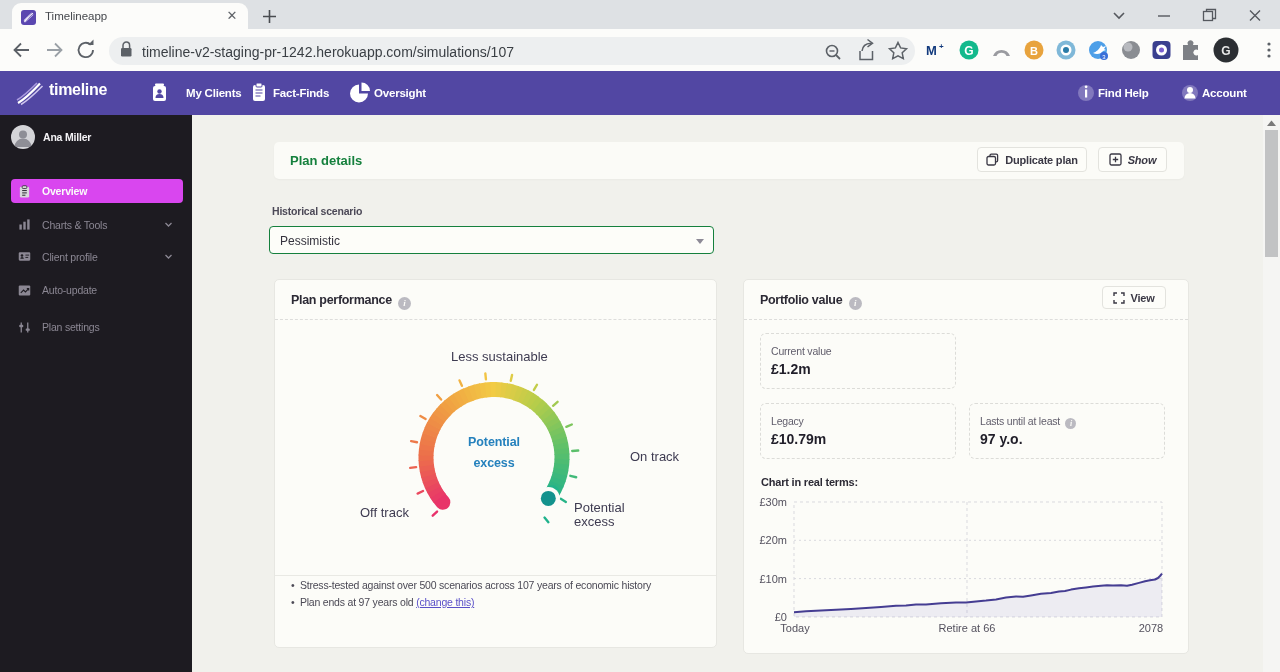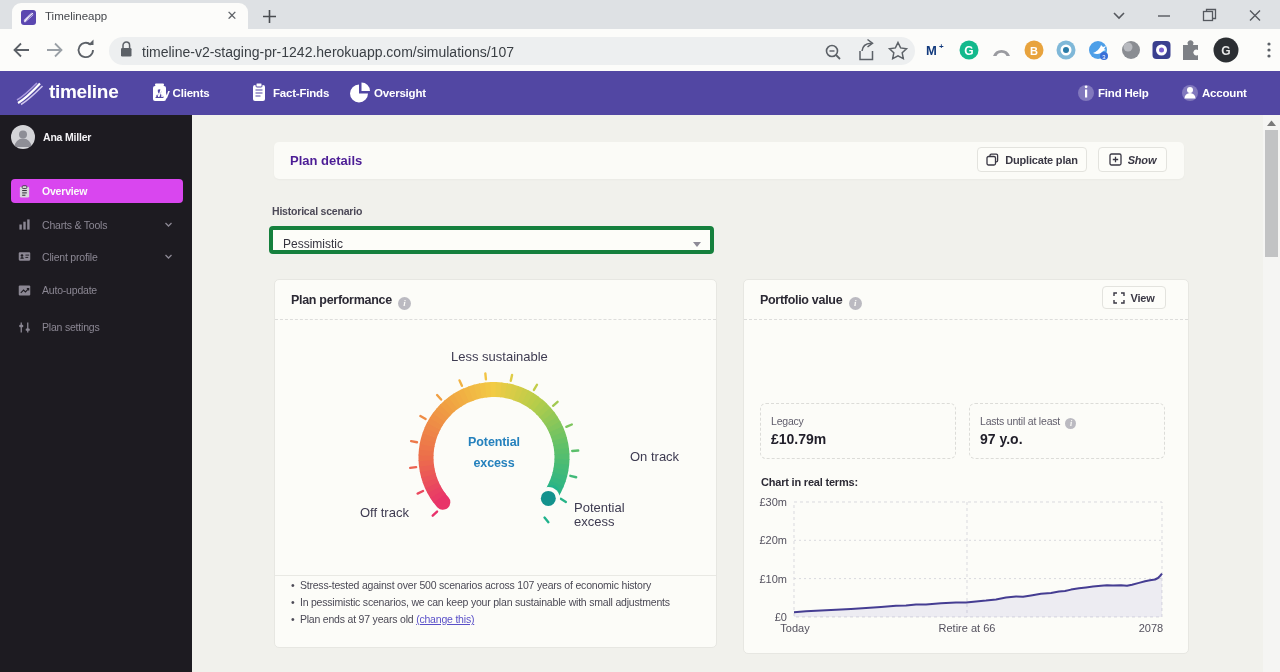--- a/index.html
+++ b/index.html
@@ -14,42 +14,42 @@
   #favicon { left:21px; top:10px; width:15px; height:15px; border-radius:3px; background:#5a47b0; }
   #tabtitle { left:45px; top:10px; font-size:11.5px; color:#45484d; }
   #tabclose { left:224px; top:8px; width:16px; height:16px; color:#5f6368; font-size:13px; line-height:16px; text-align:center; }
   #toolbar { left:0; top:29px; width:1280px; height:42px; background:#fcfcfa; }
   #addrpill { left:109px; top:37px; width:806px; height:28px; border-radius:14px; background:#edeff0; }
   #urltext { left:142px; top:44px; font-size:14px; color:#3a3f44; }
 
   
   #navbar { left:0; top:71px; width:1280px; height:44px; background:#5247a3; }
   .navitem { position:absolute; color:#fff; font-weight:bold; font-size:11.5px; letter-spacing:-0.2px; top:87px; }
-  #logo-text { left:49px; top:81px; color:#fff; font-weight:bold; font-size:19px; letter-spacing:-0.3px; }
+  #logo-text { left:49px; top:81px; color:#fff; font-weight:bold; font-size:16px; letter-spacing:-0.3px; }
 
   
   #sidebar { left:0; top:115px; width:192px; height:557px; background:#1d1b21; }
   #avatar { left:11px; top:125px; width:24px; height:24px; border-radius:50%; background:#d4d4d8; overflow:hidden; }
   #sbname { left:43px; top:131px; color:#f4f3f6; font-weight:bold; font-size:10.5px; letter-spacing:-0.2px; }
   .sbitem { position:absolute; left:11px; width:172px; height:24px; display:flex; align-items:center; color:#8b8793; font-size:10.5px; letter-spacing:-0.2px; }
   .sbitem .ico { width:13px; height:13px; margin-left:7px; margin-right:11px; flex:none; }
   .sbitem.active { background:#d946ef; border-radius:4px; color:#fafafa; font-weight:bold; }
   .chev { position:absolute; right:10px; top:7px; }
 
   
   #main { left:192px; top:115px; width:1071px; height:557px; background:#f1f1ec; }
   #scrollbar { left:1263px; top:115px; width:17px; height:557px; background:#f5f5f3; }
   #sthumb { left:1265px; top:130px; width:13px; height:127px; background:#c2c3c4; }
 
   #plandetails { left:82px; top:27px; width:910px; height:37px; background:#fbfbf7; border-radius:5px; position:absolute; box-shadow:0 1px 2px rgba(0,0,0,0.03); }
-  #plandetails h1 { position:absolute; left:16px; top:11px; font-size:13px; color:#4c1d95; }
+  #plandetails h1 { position:absolute; left:16px; top:11px; font-size:13px; color:#15803d; }
   .btn { position:absolute; background:#fdfdf9; border:1px solid #e3e3de; border-radius:4px; font-size:11px; font-weight:bold; color:#3a3844; display:flex; align-items:center; justify-content:center; letter-spacing:-0.2px; }
 
   #histlabel { left:80px; top:205px; font-size:10.5px; font-weight:bold; color:#4c4957; letter-spacing:-0.2px; top:90px; }
-  #dropdown { left:77px; top:111px; width:445px; height:28px; background:#fdfdf9; border:4px solid #15803d; border-radius:4px; }
+  #dropdown { left:77px; top:111px; width:445px; height:28px; background:#fdfdf9; border:1px solid #15803d; border-radius:4px; }
   #dropdown span { position:absolute; left:10px; top:7px; font-size:12px; color:#35333e; }
   #ddcaret { position:absolute; right:9px; top:12px; width:0; height:0; border-left:4.5px solid transparent; border-right:4.5px solid transparent; border-top:5px solid #8d8a96; }
 
   .card { position:absolute; background:#fcfcf8; border:1px solid #e7e7e2; border-radius:5px; }
   #card1 { left:82px; top:164px; width:443px; height:369px; }
   #card2 { left:551px; top:164px; width:446px; height:375px; }
   .cardhead { position:absolute; left:0; top:0; right:0; height:40px; border-bottom:1px dashed #dddddb; }
   .cardhead h2 { position:absolute; left:16px; top:13px; font-size:12.5px; color:#2c2a35; letter-spacing:-0.3px; }
   .info { display:inline-block; width:13px; height:13px; border-radius:50%; background:#bbbac1; color:#fcfcf8; font-size:9px; font-weight:bold; text-align:center; line-height:13px; vertical-align:-2px; font-family:"Liberation Serif",serif; font-style:italic; }
 
@@ -148,21 +148,21 @@
     <path d="M255.5 19 h7 M255.5 22 h7 M255.5 25 h5" stroke="#5247a3" stroke-width="1.2"></path>
     <path d="M359 22.5 L359 13.5 A 9 9 0 1 0 368 22.5 z" fill="#fff"></path>
     <path d="M361.5 20 L361.5 11.5 A 8.5 8.5 0 0 1 370 20 z" fill="#fff"></path>
     <circle cx="1086" cy="22" r="8" fill="#8178bd"></circle>
     <rect x="1085" y="18.5" width="2.2" height="8" fill="#fff"></rect>
     <circle cx="1086.1" cy="15.8" r="1.4" fill="#fff"></circle>
     <circle cx="1190" cy="22" r="8" fill="#8178bd"></circle>
     <circle cx="1190" cy="19" r="3" fill="#fff"></circle>
     <path d="M1184.5 27.5 a5.5 5.5 0 0 1 11 0 z" fill="#fff"></path>
   </svg>
-<div class="navitem" style="left:154px;">My Clients</div>
+<div class="navitem" style="left:186px;">My Clients</div>
 <div class="navitem" style="left:273px;">Fact-Finds</div>
 <div class="navitem" style="left:374px;">Oversight</div>
 <div class="navitem" style="left:1098px;">Find Help</div>
 <div class="navitem" style="left:1202px;">Account</div>
 
   <div id="sidebar" class="abs"></div>
   <div id="avatar" class="abs">
     <svg width="24" height="24" viewBox="0 0 24 24">
       <circle cx="12" cy="9.5" r="4" fill="#8e8e96"></circle>
       <path d="M3.5 22 a8.5 8.5 0 0 1 17 0 z" fill="#8e8e96"></path>
@@ -325,34 +325,37 @@
         <circle cx="273.31" cy="178.42" r="11.5" fill="#fcfcf8"></circle>
         <circle cx="273.31" cy="178.42" r="7.5" fill="#13928d"></circle>
       </svg>
       <div class="glabel" style="left:176px;top:70px;">Less sustainable</div>
       <div class="glabel" style="left:310px;top:170px;margin-left:45px;">On track</div>
       <div class="glabel" style="left:85px;top:226px;">Off track</div>
       <div class="glabel" style="left:299px;top:221px;">Potential<br>excess</div>
       <div id="gcenter">Potential<br>excess</div>
       <div class="bullets">
         <div>•&nbsp; Stress-tested against over 500 scenarios across 107 years of economic history</div>
-        <div>•&nbsp; In pessimistic scenarios, we can keep your plan sustainable with small adjustments</div>
         <div>•&nbsp; Plan ends at 97 years old <a>(change this)</a></div>
       </div>
     </div>
 
     <div id="card2" class="card">
       <div class="cardhead">
         <h2>Portfolio value <span class="info" style="margin-left:3px;">i</span></h2>
         <div class="btn" style="left:358px;top:6px;width:64px;height:23px;">
           <svg width="12" height="12" viewBox="0 0 12 12">
             <path d="M1 4 V1 h3 M8 1 h3 v3 M11 8 v3 h-3 M4 11 H1 V8" fill="none" stroke="#3a3844" stroke-width="1.4"></path>
           </svg>
           <span style="margin-left:5px;">View</span>
         </div>
+      </div>
+      <div class="statbox" style="left:16px;top:53px;">
+        <div class="lb">Current value</div>
+        <div class="vl">£1.2m</div>
       </div>
       <div class="statbox" style="left:16px;top:123px;">
         <div class="lb">Legacy</div>
         <div class="vl">£10.79m</div>
       </div>
       <div class="statbox" style="left:225px;top:123px;">
         <div class="lb">Lasts until at least &nbsp;<span class="info">i</span></div>
         <div class="vl">97 y.o.</div>
       </div>
       <div id="chartlabel">Chart in real terms:</div>

